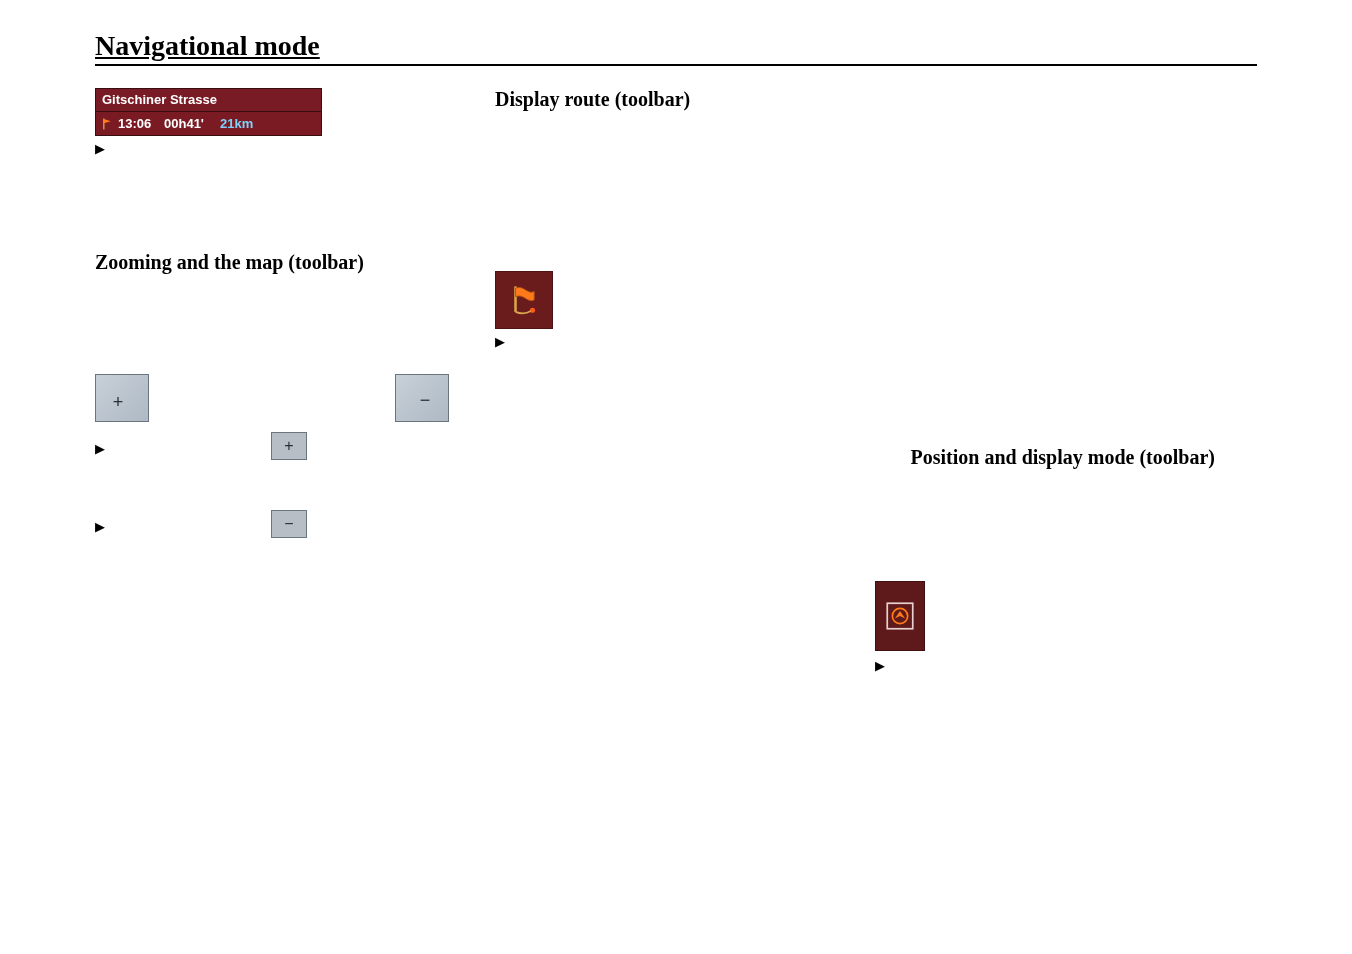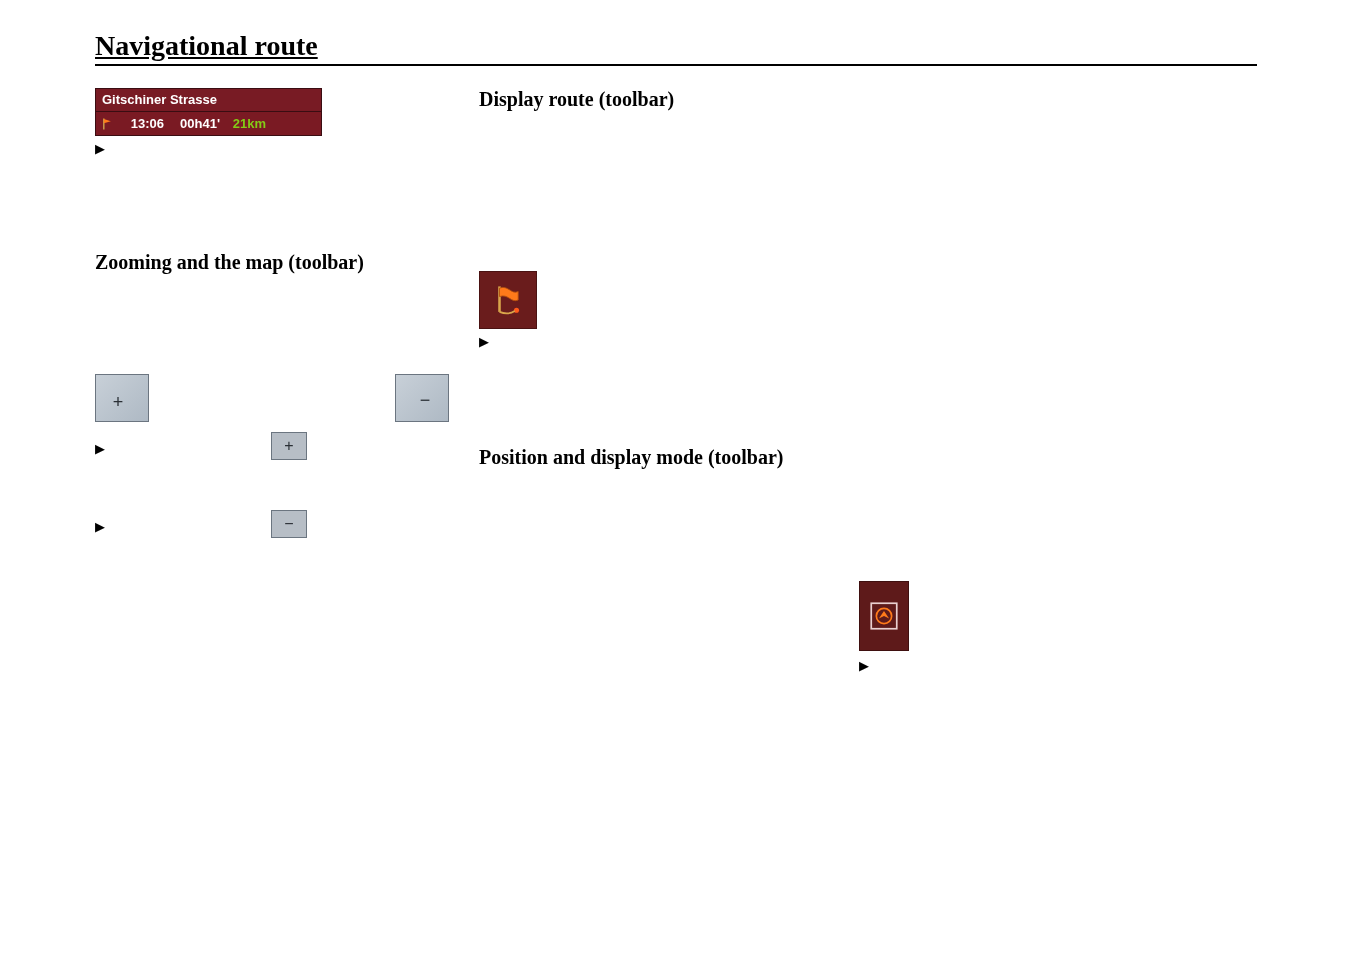--- a/index.html
+++ b/index.html
@@ -14,21 +14,21 @@
   .page-title {
     font-size: 28px;
     font-weight: bold;
     text-decoration: underline;
     margin: 0 0 4px 0;
     border-bottom: 2px solid #000;
     padding-bottom: 2px;
   }
   .content {
     display: flex;
-    gap: 4px;
+    gap: 20px;
     margin-top: 22px;
   }
   .col {
     position: relative;
   }
   .col-left { width: 380px; }
   .col-right { width: 720px; }
 
   .route-panel {
     width: 225px;
@@ -46,30 +46,29 @@
     border-bottom: 1px solid #3a0d12;
   }
   .route-row {
     display: flex;
     align-items: center;
     background: #8c1f29;
     border-bottom: 1px solid #5c1218;
     padding: 0 4px;
     height: 23px;
     font-weight: bold;
-    text-align: right;
   }
   .route-row:last-child { background:#7a1a23; border-bottom:none; }
   .route-flag {
     width: 16px; height: 16px; display:flex; align-items:center; justify-content:center;
     margin-right: 2px;
   }
   .route-time { width: 46px; }
   .route-dur  { width: 56px; }
-  .route-dist { width: 46px; color:#84cc16; }
+  .route-dist { width: 46px; color:#7dd3fc; }
   .arrow { font-size: 13px; line-height:1; margin-top:6px; }
 
   .section-h {
     font-size: 20px;
     font-weight: bold;
     margin: 0;
   }
   .sec-zoom { margin-top: 96px; }
 
   .zoom-area { margin-top: 100px; position: relative; height: 180px; }
@@ -113,27 +112,27 @@
     width: 48px; height: 68px;
     background:#5e1a1a;
     display:flex; align-items:center; justify-content:center;
     border:1px solid #3f1010;
     position:absolute;
   }
   .pos-tile-wrap { position:relative; margin-top:112px; margin-left:380px; width:60px; }
   .arrow-right-generic { margin-top:6px; }
 
   .sec-display { margin-top: 0; }
-  .sec-position { margin-top: 98px; }
+  .sec-position { margin-top: 98px; text-align: right; }
 
 </style>
 </head>
 <body>
 
-<h1 class="page-title">Navigational route</h1>
+<h1 class="page-title">Navigational mode</h1>
 
 <div class="content">
 
   <div class="col col-left">
 
     <div class="route-panel">
       <div class="route-header">Gitschiner Strasse</div>
 
       <div class="route-row">
         <span class="route-flag">

